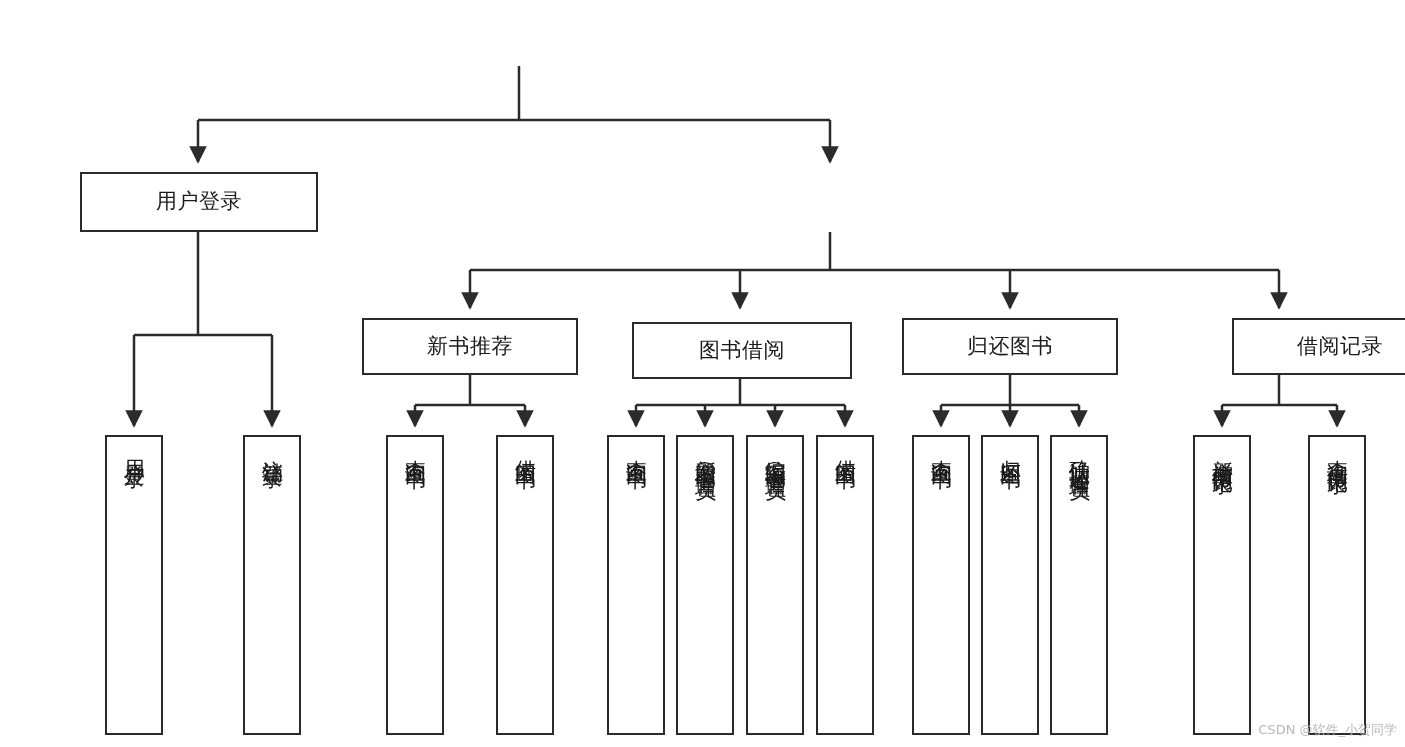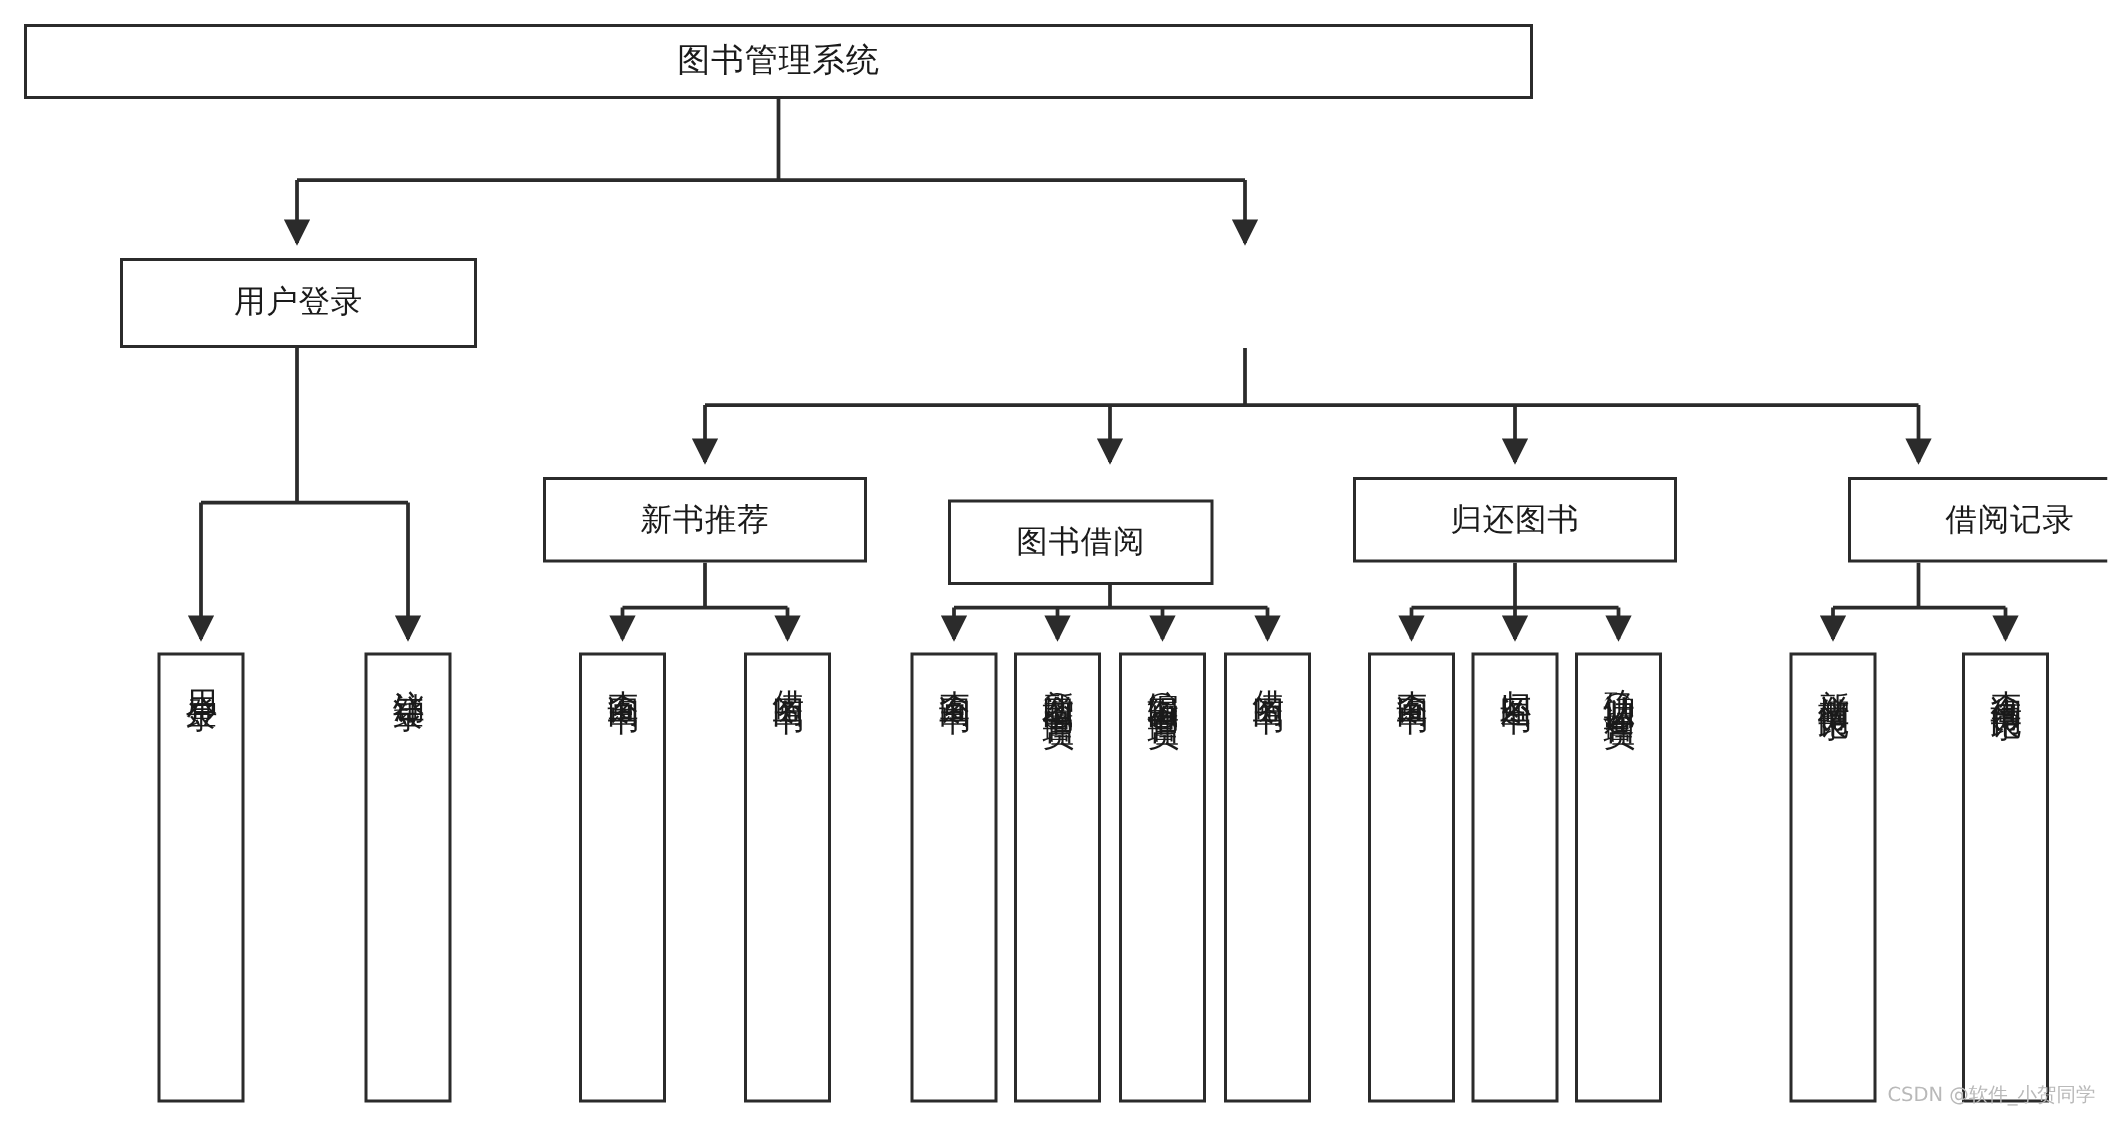--- a/index.html
+++ b/index.html
@@ -121,32 +121,29 @@
       <path d="M 1010 405 L 1010 426" marker-end="url(#arrow)"></path>
       <path d="M 1079 405 L 1079 426" marker-end="url(#arrow)"></path>
 
       <path d="M 1279 375 L 1279 405"></path>
       <path d="M 1222 405 L 1337 405"></path>
       <path d="M 1222 405 L 1222 426" marker-end="url(#arrow)"></path>
       <path d="M 1337 405 L 1337 426" marker-end="url(#arrow)"></path>
     </g>
   </svg>
 
-  <div class="node root horizontal" style="left:16px; top:16px; width:1006px; height:50px;">
-    <span class="node-label">图书管理系统</span>
-  </div>
 
   <div class="node horizontal" style="left:80px; top:172px; width:238px; height:60px;">
     <span class="node-label">用户登录</span>
   </div>
 
   <div class="node horizontal" style="left:362px; top:318px; width:216px; height:57px;">
     <span class="node-label">新书推荐</span>
   </div>
-  <div class="node horizontal" style="left:632px; top:333px; width:177px; height:57px;">
+  <div class="node horizontal" style="left:632px; top:322px; width:220px; height:57px;">
     <span class="node-label">图书借阅</span>
   </div>
   <div class="node horizontal" style="left:902px; top:318px; width:216px; height:57px;">
     <span class="node-label">归还图书</span>
   </div>
   <div class="node horizontal" style="left:1232px; top:318px; width:216px; height:57px;">
     <span class="node-label">借阅记录</span>
   </div>
 
   <div class="node vertical" style="left:105px; top:435px; width:58px; height:300px;">

